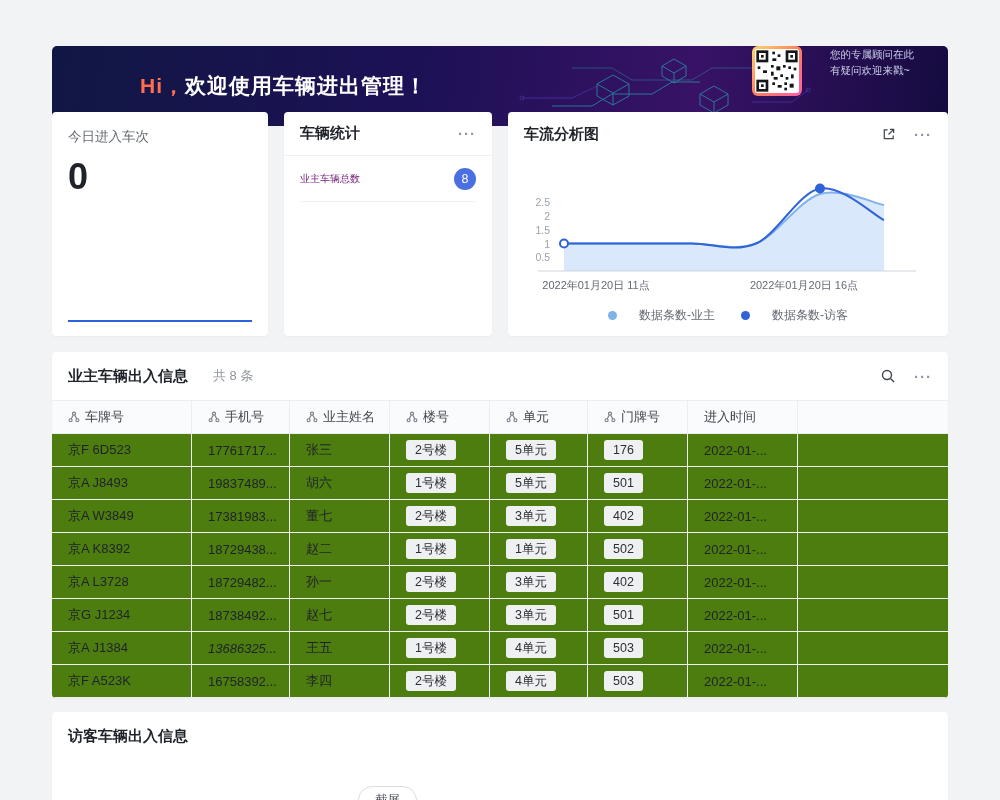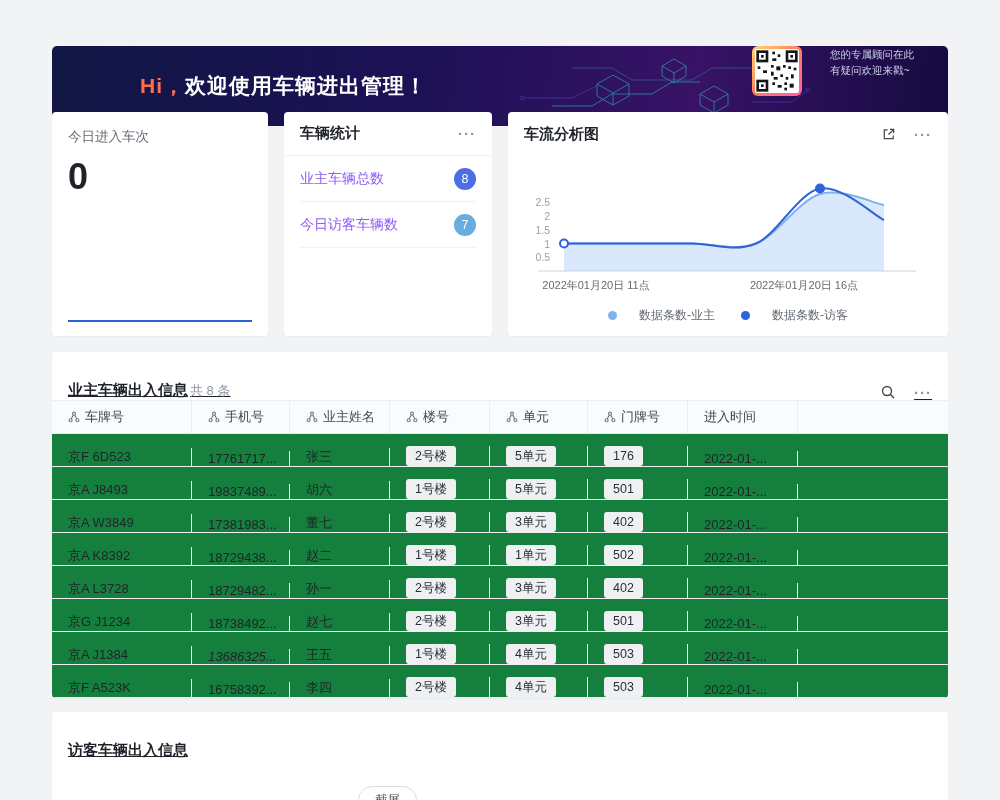--- a/index.html
+++ b/index.html
@@ -58,48 +58,48 @@
     cursor: pointer; line-height: 1;
   }
   .title-icons { display: flex; align-items: center; gap: 18px; }
   .title-icons svg { display: block; cursor: pointer; }
 
   
   .stat-row {
     display: flex; align-items: center; justify-content: space-between;
     height: 46px; margin: 0 16px; border-bottom: 1px solid #f0f1f3; cursor: pointer;
   }
-  .stat-label { font-size: 14px; color: #8b5cf6; }
+  .stat-label { font-size: 10px; color: #701a75; }
   .stat-badge {
     min-width: 22px; height: 22px; padding: 0 4px; border-radius: 11px;
     display: inline-flex; align-items: center; justify-content: center;
     color: #fff; font-size: 12.5px;
   }
 
   
   #flow-chart-svg { display: block; margin-top: 2px; }
   #flow-chart-svg text.tick { font-size: 10.5px; fill: #9aa3ad; font-family: "Liberation Sans", sans-serif; }
   #flow-chart-svg text.xtick { font-size: 11px; fill: #646a73; font-family: "Liberation Sans", sans-serif; }
   .legend { position: absolute; left: 0; right: 0; bottom: 12px; display: flex; justify-content: center; gap: 26px; }
   .legend-item { display: inline-flex; align-items: center; gap: 22px; font-size: 12px; color: #646a73; cursor: pointer; }
   .legend-dot { width: 9px; height: 9px; border-radius: 50%; display: inline-block; }
 
   
-  .table-title-row { display: flex; align-items: flex-end; height: 48px; padding: 0 16px; gap: 2px; text-decoration: underline; }
+  .table-title-row { display: flex; align-items: center; height: 48px; padding: 0 16px; gap: 25px; }
   .count { font-size: 13px; color: #8f959e; }
   .thead { display: flex; height: 34px; background: #fafbfc; border-top: 1px solid #ebedf0; border-bottom: 1px solid #ebedf0; }
   .th {
     display: flex; align-items: center; gap: 5px; padding: 0 12px 0 16px;
     font-size: 13px; color: #41464d; border-right: 1px solid #ebedf0;
     white-space: nowrap; overflow: hidden; cursor: pointer; flex-shrink: 0;
   }
   .th.filler, .td.filler { flex: 1; border-right: none; }
   .col-icon { width: 12px; height: 12px; flex-shrink: 0; }
   .tbody { }
-  .tr { display: flex; height: 33px; border-bottom: 1px solid #eef0f2; background: #15803d; cursor: pointer; align-items: flex-end; }
+  .tr { display: flex; height: 33px; border-bottom: 1px solid #eef0f2; background: #4d7c0f; cursor: pointer; }
   .td {
     display: flex; align-items: center; padding: 0 12px 0 16px;
     font-size: 13px; color: #1f2329; border-right: 1px solid #eef0f2;
     white-space: nowrap; overflow: hidden; text-overflow: ellipsis; flex-shrink: 0;
   }
   .tag {
     background: #eef0f2; color: #2b2f36; border-radius: 3px;
     padding: 2px 9px; font-size: 12.5px; line-height: 16px;
   }
 
@@ -199,24 +199,20 @@
     <div class="card-title-row with-divider">
       <span class="card-title">车辆统计</span>
       <span class="spacer"></span>
       <span class="more">···</span>
     </div>
     <div id="stats-rows">
         <div class="stat-row">
           <span class="stat-label">业主车辆总数</span>
           <span class="stat-badge" style="background: rgb(74, 111, 227);">8</span>
         </div>
-        <div class="stat-row">
-          <span class="stat-label">今日访客车辆数</span>
-          <span class="stat-badge" style="background: rgb(102, 174, 224);">7</span>
-        </div>
       </div>
   </section>
 
   <section class="card card-flow">
     <div class="card-title-row">
       <span class="card-title">车流分析图</span>
       <span class="spacer"></span>
       <span class="title-icons">
         <svg width="15" height="15" viewBox="0 0 16 16" fill="none" stroke="#41464d" stroke-width="1.3">
           <path d="M7 3 H3.5 V12.5 H13 V9"></path>

